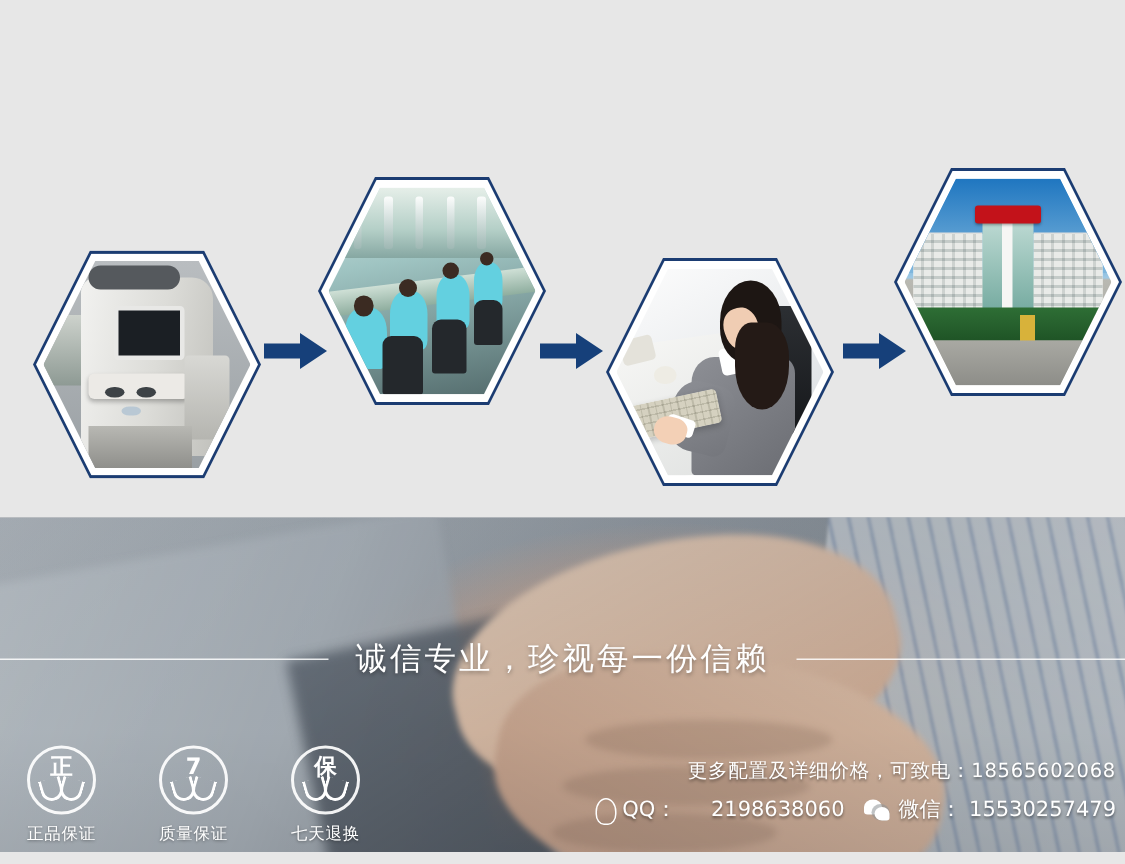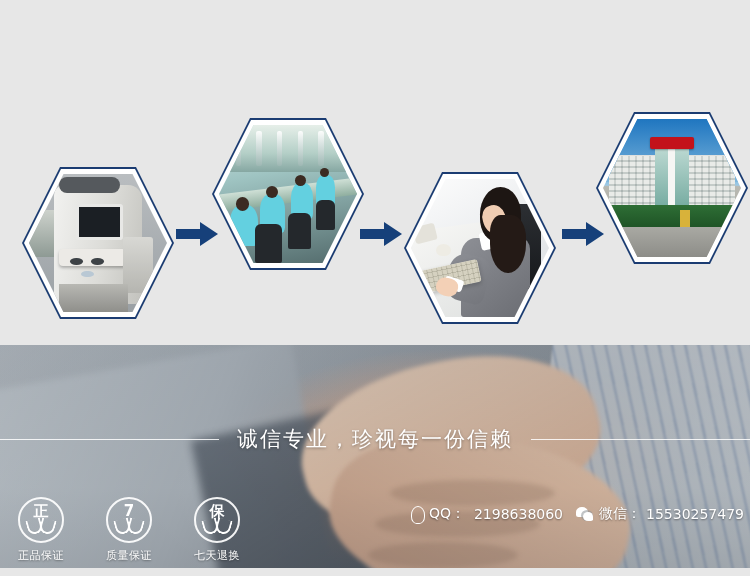--- a/index.html
+++ b/index.html
@@ -357,21 +357,21 @@
   }
   .wechat-icon:before{
     content:""; position:absolute; left:0; top:0; width:12px; height:10px;
     background:#ffffff; border-radius:50% 50% 50% 20%;
   }
   .wechat-icon:after{
     content:""; position:absolute; left:7px; top:5px; width:10px; height:9px;
     background:#ffffff; border-radius:50% 50% 20% 50%;
     box-shadow:-1px -1px 0 1px rgba(140,145,150,.55);
   }
-  .contact-qq-text{ margin-right:4px; }
+  .contact-qq-text{ margin-right:18px; }
 
   
   .bottom-strip{
     position:absolute; left:0; top:568px; width:750px; height:8px;
     background:#e7e7e7;
   }
 </style>
 </head>
 <body>
 
@@ -527,20 +527,21 @@
       <div class="badge-circle">
         <div class="badge-char">保</div>
         <div class="badge-hands"></div>
       </div>
       <div class="badge-label">七天退换</div>
     </div>
 
   </div>
 
   <div class="contact">
+    <div class="contact-line1">更多配置及详细价格，可致电：18565602068</div>
     <div class="contact-line2">
       <span class="qq-icon"></span>
       <span class="contact-qq-text">QQ：</span>
       <span>2198638060</span>
       <span class="wechat-icon"></span>
       <span>微信：</span>
       <span>15530257479</span>
     </div>
   </div>
 

